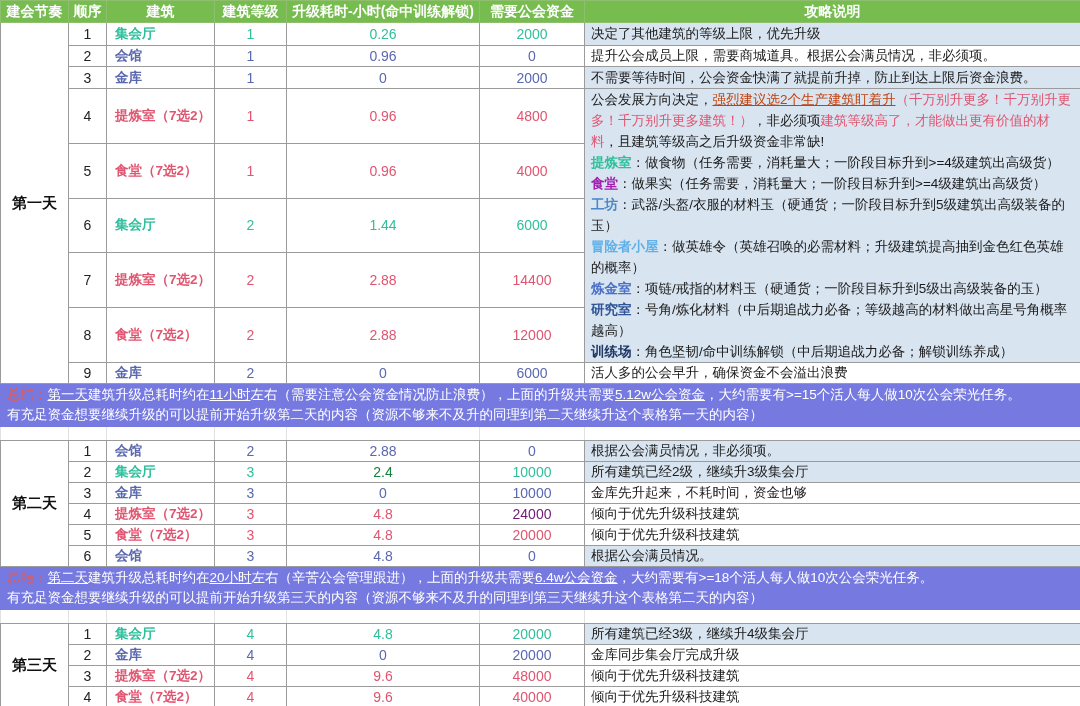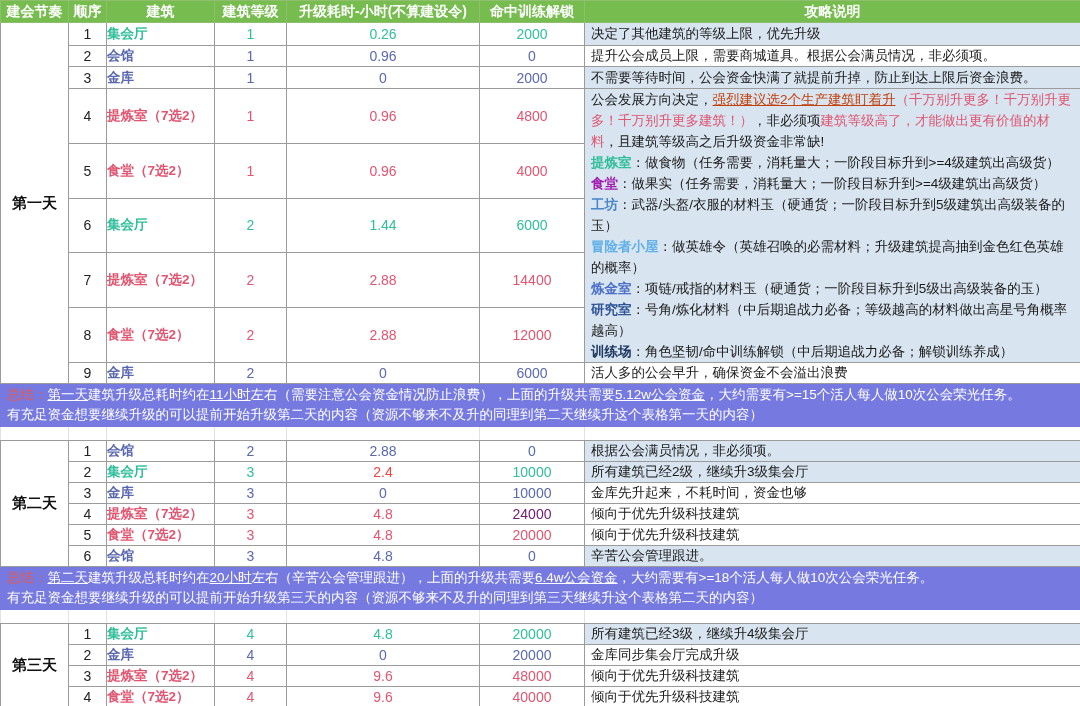--- a/index.html
+++ b/index.html
@@ -1,21 +1,21 @@
 <!DOCTYPE html>
 <html><head>
 <meta charset="utf-8">
 <style>
   html,body{margin:0;padding:0;background:#fff;}
   body{width:1080px;font-family:"Liberation Sans","DejaVu Sans",sans-serif;}
   table{border-collapse:collapse;table-layout:fixed;width:1080px;}
   td{border:1px solid #9b9b9b;overflow:hidden;vertical-align:middle;padding:0;}
   thead td{background:#76bc4e;color:#ffffff;font-weight:bold;text-align:center;font-size:14px;border-color:#8fbf6e;}
   td.c{text-align:center;font-size:14px;color:#222;}
-  td.bldg{text-align:left;padding-left:0;font-weight:bold;font-size:13.5px;}
+  td.bldg{text-align:left;padding-left:8px;font-weight:bold;font-size:13.5px;}
   td.num{text-align:center;font-size:14px;}
   td.daylabel{font-weight:bold;font-size:15px;text-align:center;color:#111;background:#fff;}
   td.note{font-size:13.5px;padding:0 6px;color:#1a1a1a;line-height:20px;text-align:left;background:#fff;}
   td.note.lb{background:#d8e4f0;}
   td.bignote{line-height:21px;}
   td.bignote .nline{white-space:normal;}
   td.summary{background:#767ae0;color:#ffffff;font-size:13.5px;padding:1px 6px;line-height:20px;text-align:left;border-color:#767ae0;}
   tr.gaprow td{border:1px solid #e2e2e2;border-top-color:#9b9b9b;border-bottom-color:#9b9b9b;background:#fff;}
   .bold{font-weight:bold;}
 </style>
@@ -31,22 +31,22 @@
     <col style="width:193px">
       <col style="width:105px">
       <col style="width:496px">
   </colgroup>
   <thead>
     <tr style="height:22px">
       <td>建会节奏</td>
       <td>顺序</td>
       <td>建筑</td>
       <td>建筑等级</td>
-      <td>升级耗时-小时(不算建设令)</td>
-      <td>命中训练解锁</td>
+      <td>升级耗时-小时(命中训练解锁)</td>
+      <td>需要公会资金</td>
       <td>攻略说明</td>
     </tr>
   </thead>
   <tbody>
       <tr style="height: 23px;">
         <td class="daylabel" rowspan="9">第一天</td>
         <td class="c">1</td>
         <td class="bldg" style="color: rgb(47, 191, 155);">集会厅</td>
         <td class="num" style="color: rgb(47, 191, 155);">1</td>
         <td class="num" style="color: rgb(47, 191, 155);">0.26</td>
@@ -153,21 +153,21 @@
         <td class="num" style="color: rgb(90, 104, 176);">2.88</td>
         <td class="num" style="color: rgb(90, 104, 176);">0</td>
         <td class="note lb">
           <div class="nline"><span>根据公会满员情况，非必须项。</span></div>
         </td>
       </tr>
       <tr style="height: 21px;">
         <td class="c">2</td>
         <td class="bldg" style="color: rgb(47, 191, 155);">集会厅</td>
         <td class="num" style="color: rgb(47, 191, 155);">3</td>
-        <td class="num" style="color: #ef4444;">2.4</td>
+        <td class="num" style="color: #15803d;">2.4</td>
         <td class="num" style="color: rgb(47, 191, 155);">10000</td>
         <td class="note lb">
           <div class="nline"><span>所有建筑已经2级，继续升3级集会厅</span></div>
         </td>
       </tr>
       <tr style="height: 21px;">
         <td class="c">3</td>
         <td class="bldg" style="color: rgb(90, 104, 176);">金库</td>
         <td class="num" style="color: rgb(90, 104, 176);">3</td>
         <td class="num" style="color: rgb(90, 104, 176);">0</td>
@@ -196,21 +196,21 @@
           <div class="nline"><span>倾向于优先升级科技建筑</span></div>
         </td>
       </tr>
       <tr style="height: 21px;">
         <td class="c">6</td>
         <td class="bldg" style="color: rgb(90, 104, 176);">会馆</td>
         <td class="num" style="color: rgb(90, 104, 176);">3</td>
         <td class="num" style="color: rgb(90, 104, 176);">4.8</td>
         <td class="num" style="color: rgb(90, 104, 176);">0</td>
         <td class="note lb">
-          <div class="nline"><span>辛苦公会管理跟进。</span></div>
+          <div class="nline"><span>根据公会满员情况。</span></div>
         </td>
       </tr>
       <tr style="height: 40px; border-radius: 12px;">
         <td class="summary" colspan="7" style="line-height: 20px;">
           <div><span style="color: rgb(232, 88, 78);">总结：</span><span style="text-decoration: underline;">第二天</span><span>建筑升级总耗时约在</span><span style="text-decoration: underline;">20小时</span><span>左右（辛苦公会管理跟进），上面的升级共需要</span><span style="text-decoration: underline;">6.4w公会资金</span><span>，大约需要有&gt;=18个活人每人做10次公会荣光任务。</span></div>
           <div><span>有充足资金想要继续升级的可以提前开始升级第三天的内容（资源不够来不及升的同理到第三天继续升这个表格第二天的内容）</span></div>
         </td>
       </tr>
       <tr class="gaprow" style="height: 14px;">
         <td></td>

